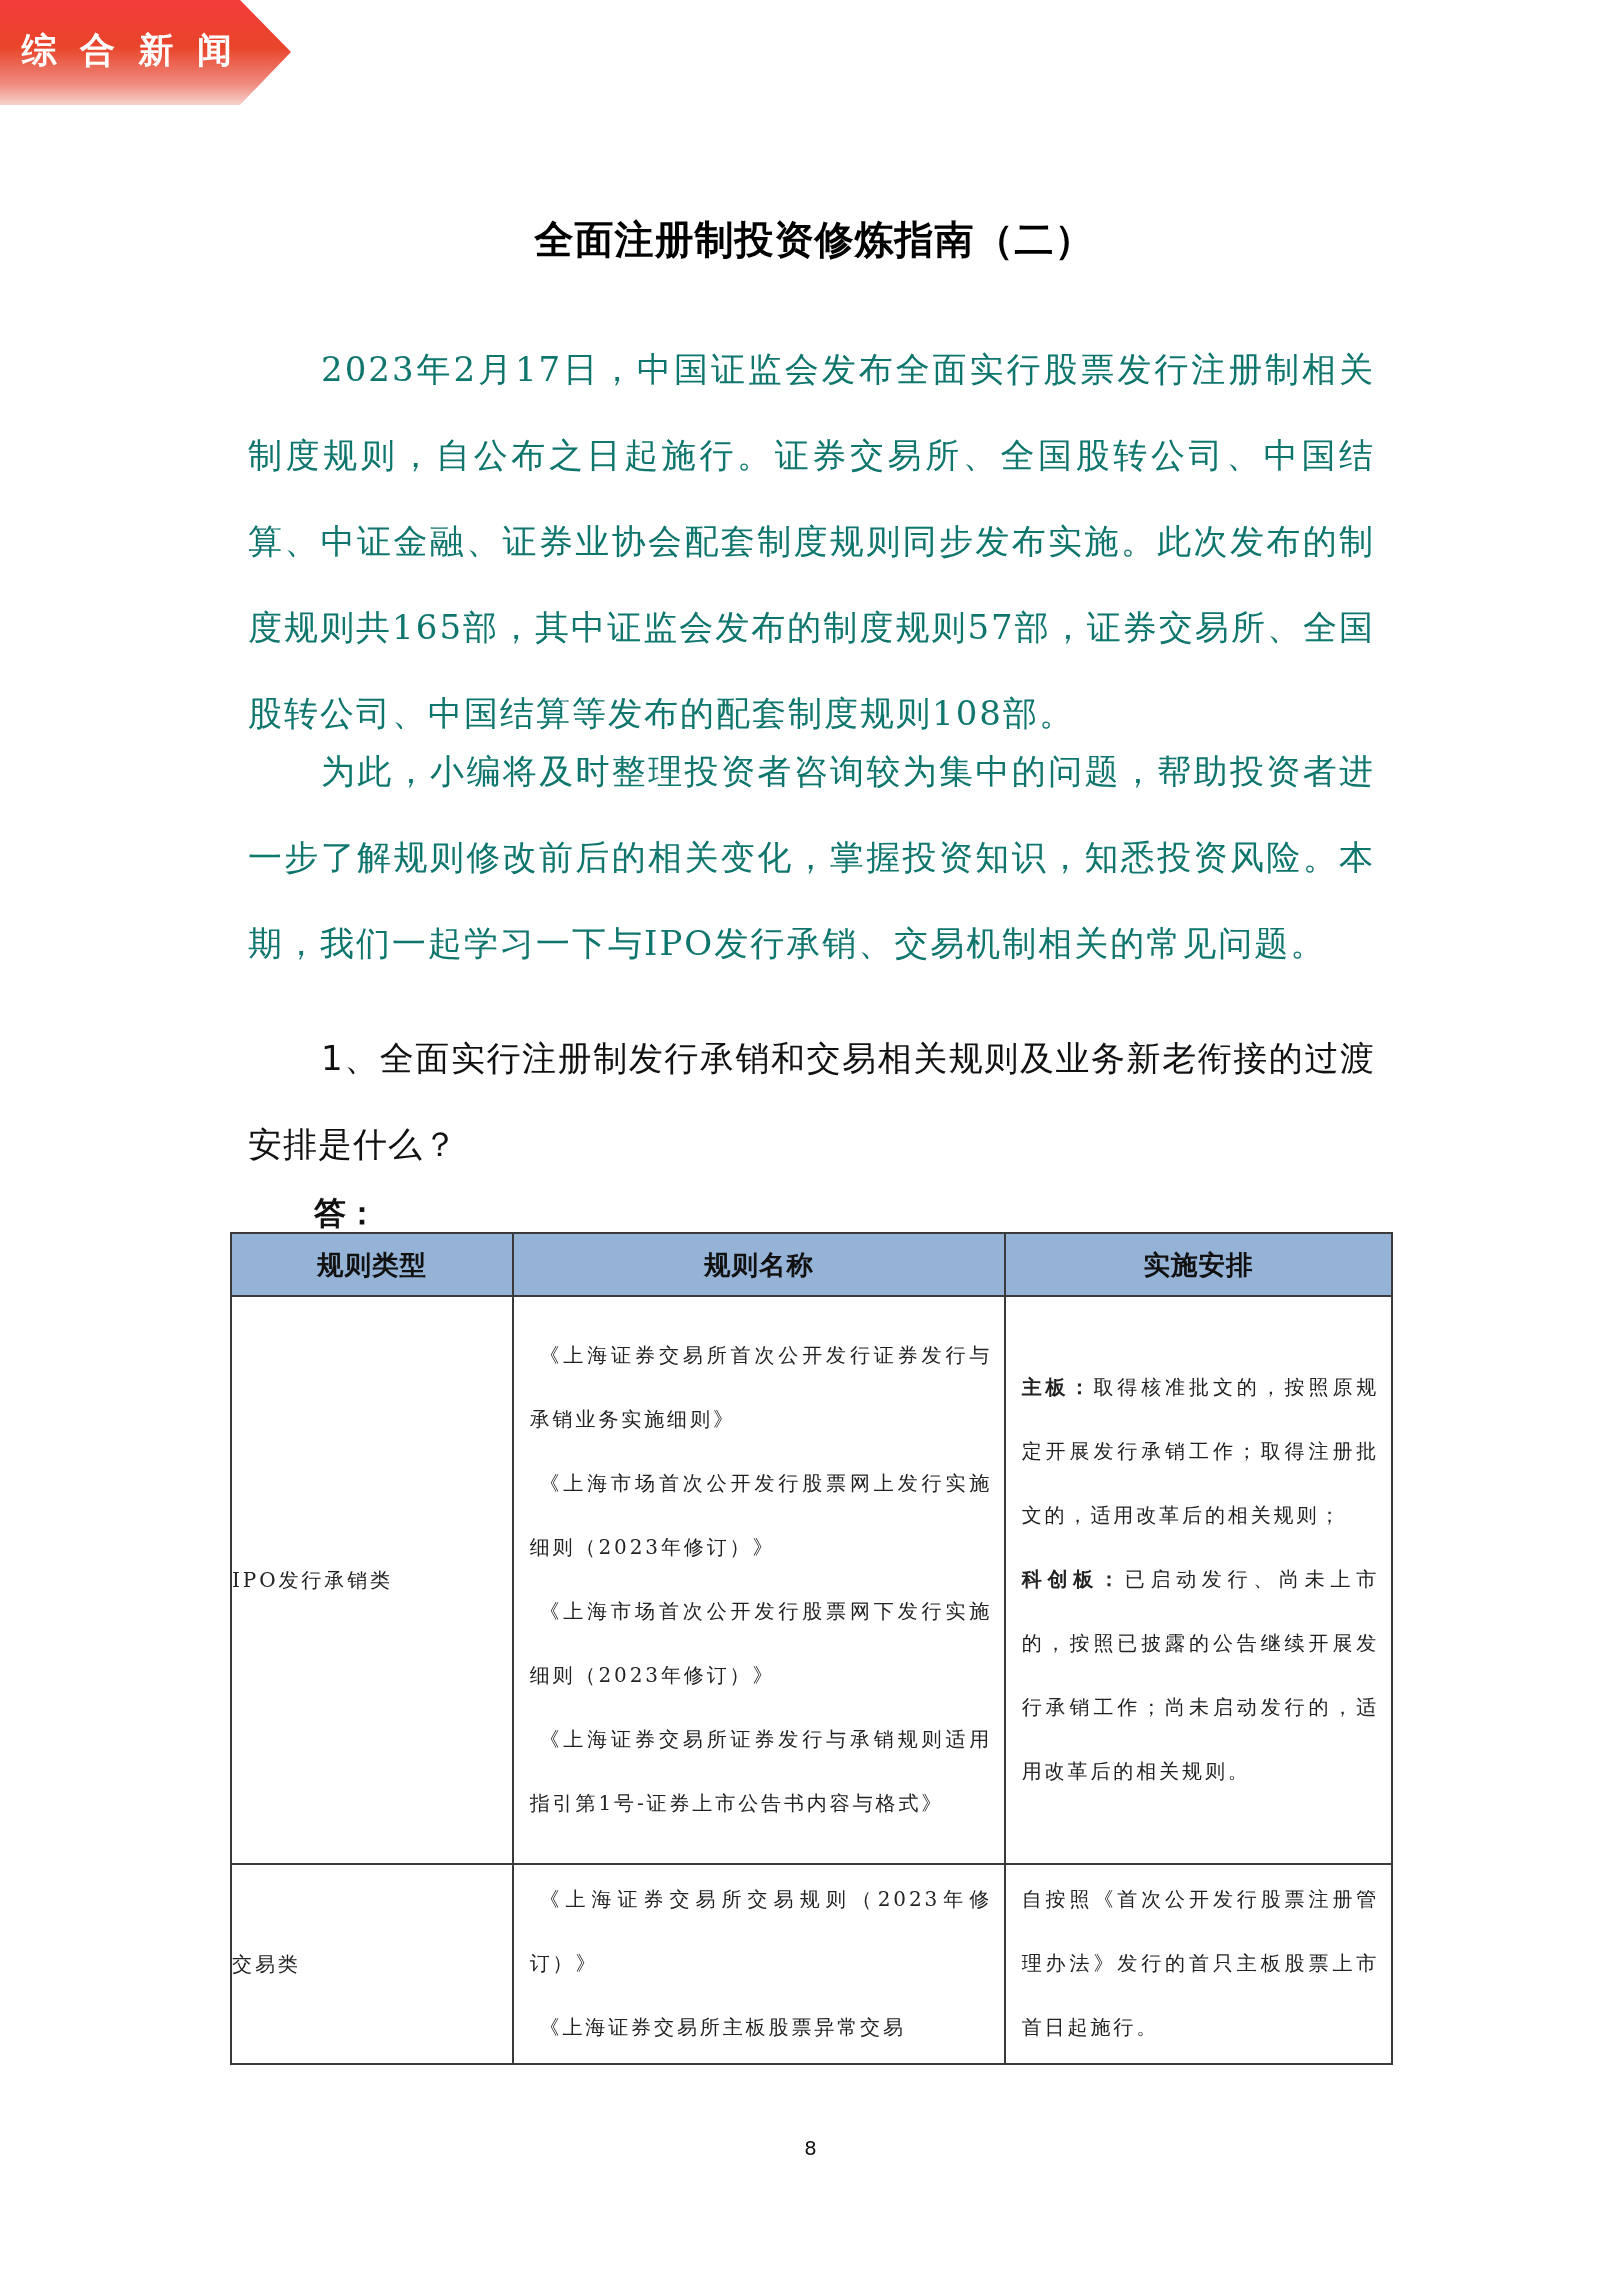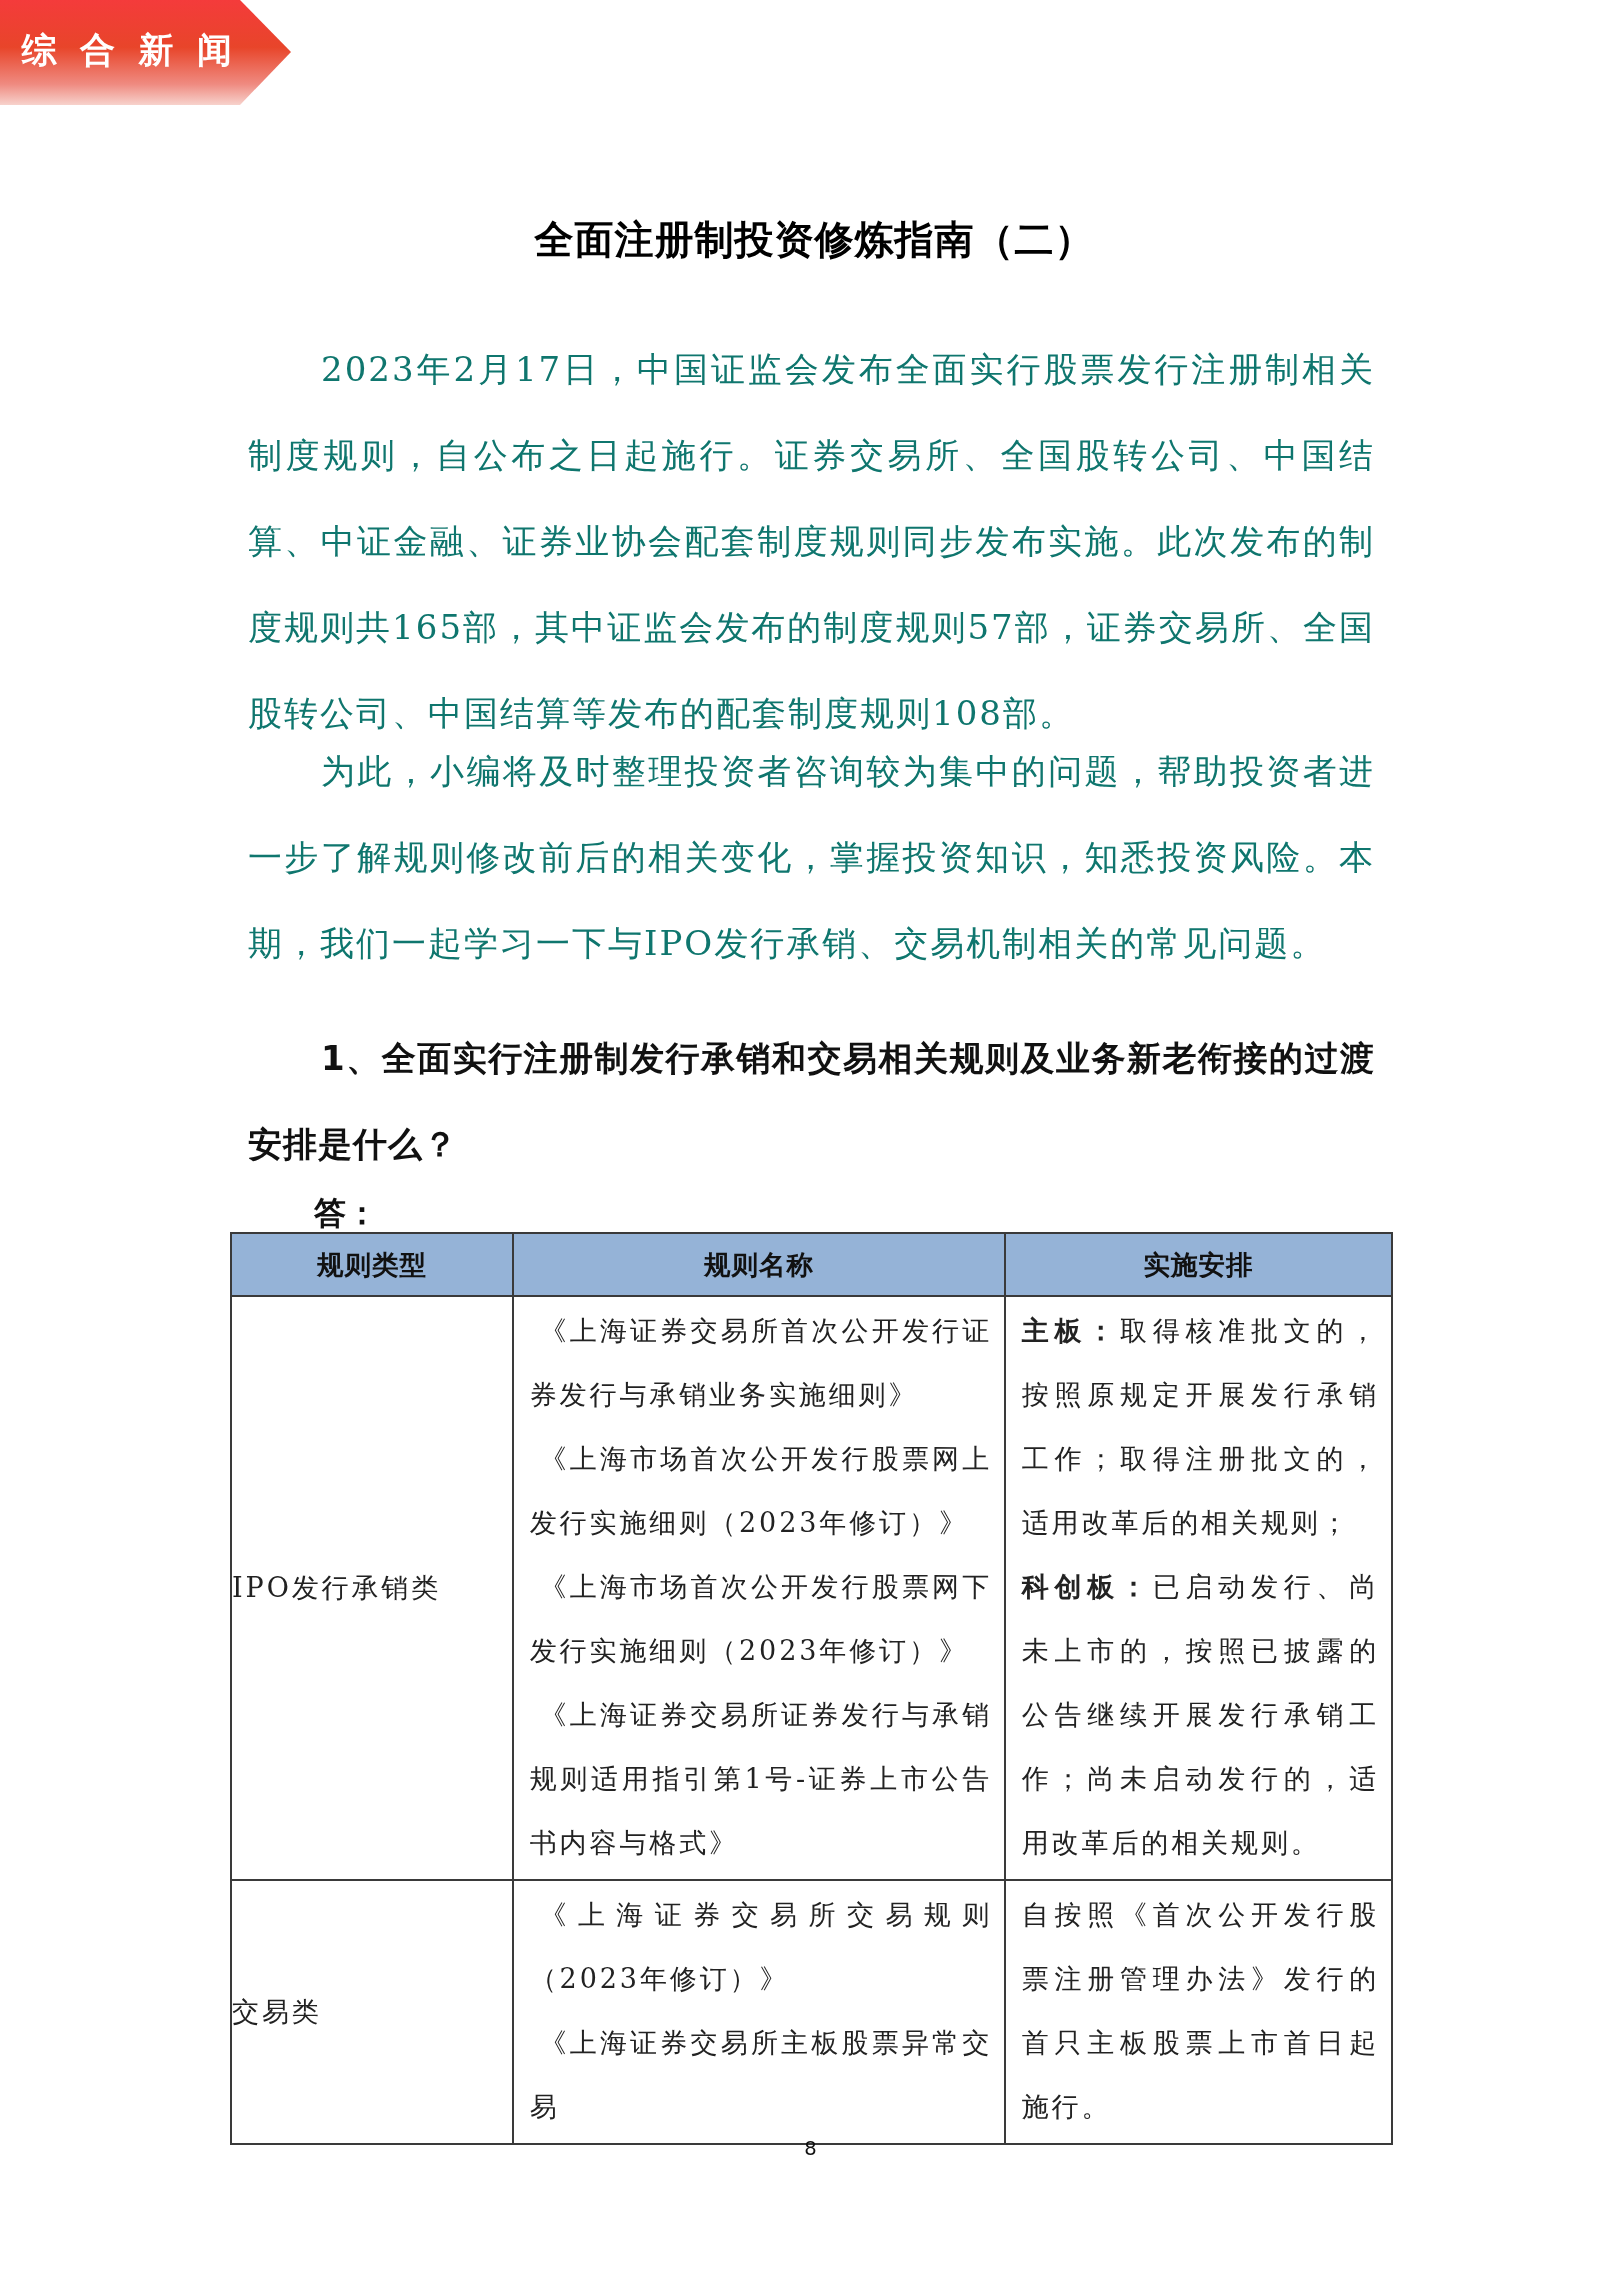--- a/index.html
+++ b/index.html
@@ -68,21 +68,21 @@
     .p2 { top: 728px; }
     .question {
       position: absolute;
       left: 248px;
       width: 1127px;
       top: 1015px;
       font-size: 34px;
       line-height: 86px;
       text-indent: 73px;
       font-family: "DejaVu Sans", "Liberation Sans", sans-serif;
-      font-weight: bold;
+      font-weight: normal;
       text-align: justify;
       letter-spacing: 1px;
       margin: 0;
     }
     .answer-label {
       position: absolute;
       left: 314px;
       top: 1192px;
       font-size: 32px;
       line-height: 43px;
@@ -106,21 +106,21 @@
       height: 61px;
       font-family: "DejaVu Sans", "Liberation Sans", sans-serif;
       font-weight: bold;
       font-size: 26.5px;
       color: #111;
       text-align: center;
       letter-spacing: 1px;
     }
     table.rules td {
       vertical-align: middle;
-      font-size: 27px;
+      font-size: 20px;
       line-height: 64px;
       letter-spacing: 2.9px;
       color: #222;
     }
     td.type-cell {
     }
     td.name-cell, td.plan-cell {
       padding: 2px 11.8px 3.9px 15.7px !important;
       text-align: justify;
     }

